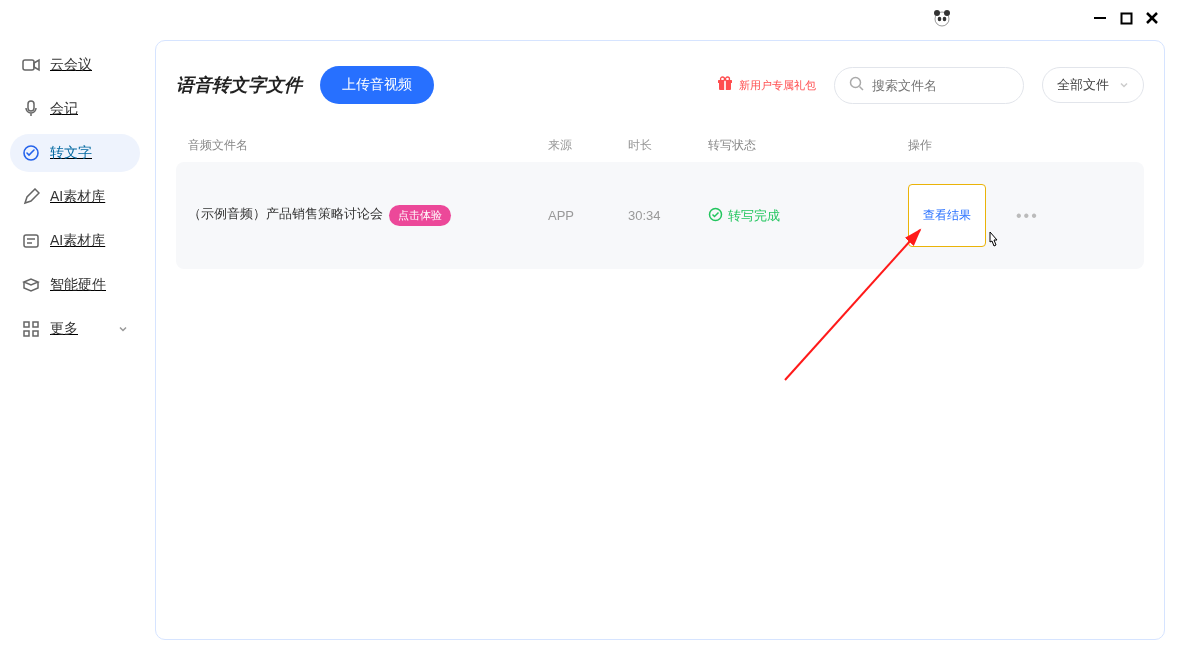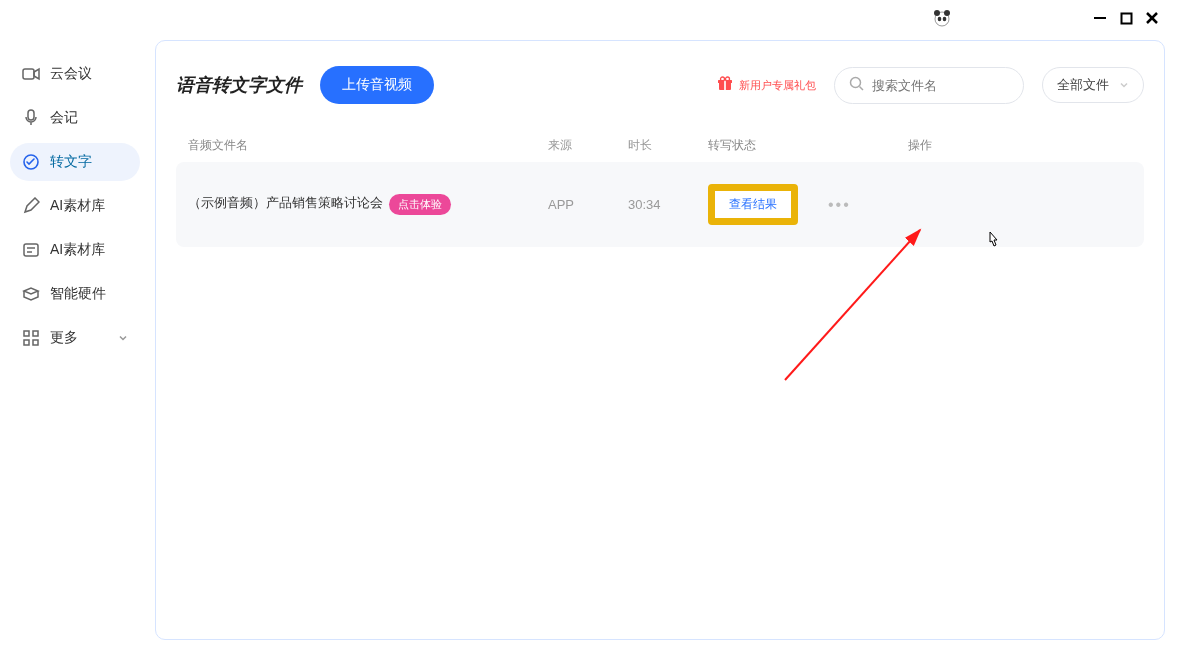--- a/index.html
+++ b/index.html
@@ -15,23 +15,24 @@
       top: 0; right: 0;
       display: flex;
       align-items: center;
       gap: 10px;
       padding: 8px 20px;
     }
     .panda-logo { width: 20px; height: 20px; }
     .win-btn { width: 16px; height: 16px; display: flex; align-items: center; justify-content: center; cursor: pointer; }
     .sidebar {
       position: absolute;
-      top: 55px; left: 0;
+      top: 46px; left: 0;
       width: 150px;
       padding: 0 10px;
+      text-decoration: underline;
     }
     .nav-item {
       display: flex; align-items: center;
       gap: 10px;
       padding: 10px 12px;
       border-radius: 20px;
       font-size: 14px;
       color: #333;
       cursor: pointer;
       margin-bottom: 6px;
@@ -96,22 +97,22 @@
     .file-name-text { color: #333; }
     .badge {
       background: #ec4899; color: #fff;
       border-radius: 11px; padding: 3px 9px;
       font-size: 11px;
     }
     .col-source, .col-duration { color: #999; }
     .status-ok { display: flex; align-items: center; gap: 5px; color: #22c55e; }
     .actions { display: flex; align-items: center; gap: 30px; }
     .view-btn {
-      border: 7px solid #eab308; color: #2770ff; background: #fff;
-      border-radius: 4px; padding: 5px 14px;
+      border: 1px solid #eab308; color: #2770ff; background: #fff;
+      border-radius: 4px; padding: 22px 14px;
       font-size: 12px; cursor: pointer;
     }
     .more-dots { color: #bbb; cursor: pointer; font-size: 16px; letter-spacing: 2px; }
     .arrow-annotation { position: absolute; pointer-events: none; }
     .cursor-annotation { position: absolute; pointer-events: none; }
   </style>
 </head>
 <body>
 
 <div class="titlebar">
@@ -252,20 +253,29 @@
     <div class="col-action">操作</div>
   </div>
 
   <div class="table-row">
     <div class="col-name file-name">
       <span class="file-name-text">（示例音频）产品销售策略讨论会</span>
       <span class="badge">点击体验</span>
     </div>
     <div class="col-source">APP</div>
     <div class="col-duration">30:34</div>
+    <div class="col-status">
+      <div class="status-ok">
+        <span><svg width="15" height="15" viewBox="0 0 15 15" fill="none" stroke="#22c55e" stroke-width="1.5">
+              <circle cx="7.5" cy="7.5" r="6"></circle>
+              <path d="M4.5 7.5l2 2 4-4"></path>
+            </svg></span>
+        <span>转写完成</span>
+      </div>
+    </div>
     <div class="col-action actions">
       <button class="view-btn">查看结果</button>
       <span class="more-dots">•••</span>
     </div>
   </div>
 </div>
 
 <svg class="arrow-annotation" style="left:780px; top:220px;" width="220" height="170">
   <defs>
       <marker id="ah" markerWidth="10" markerHeight="10" refX="8" refY="3" orient="auto">

